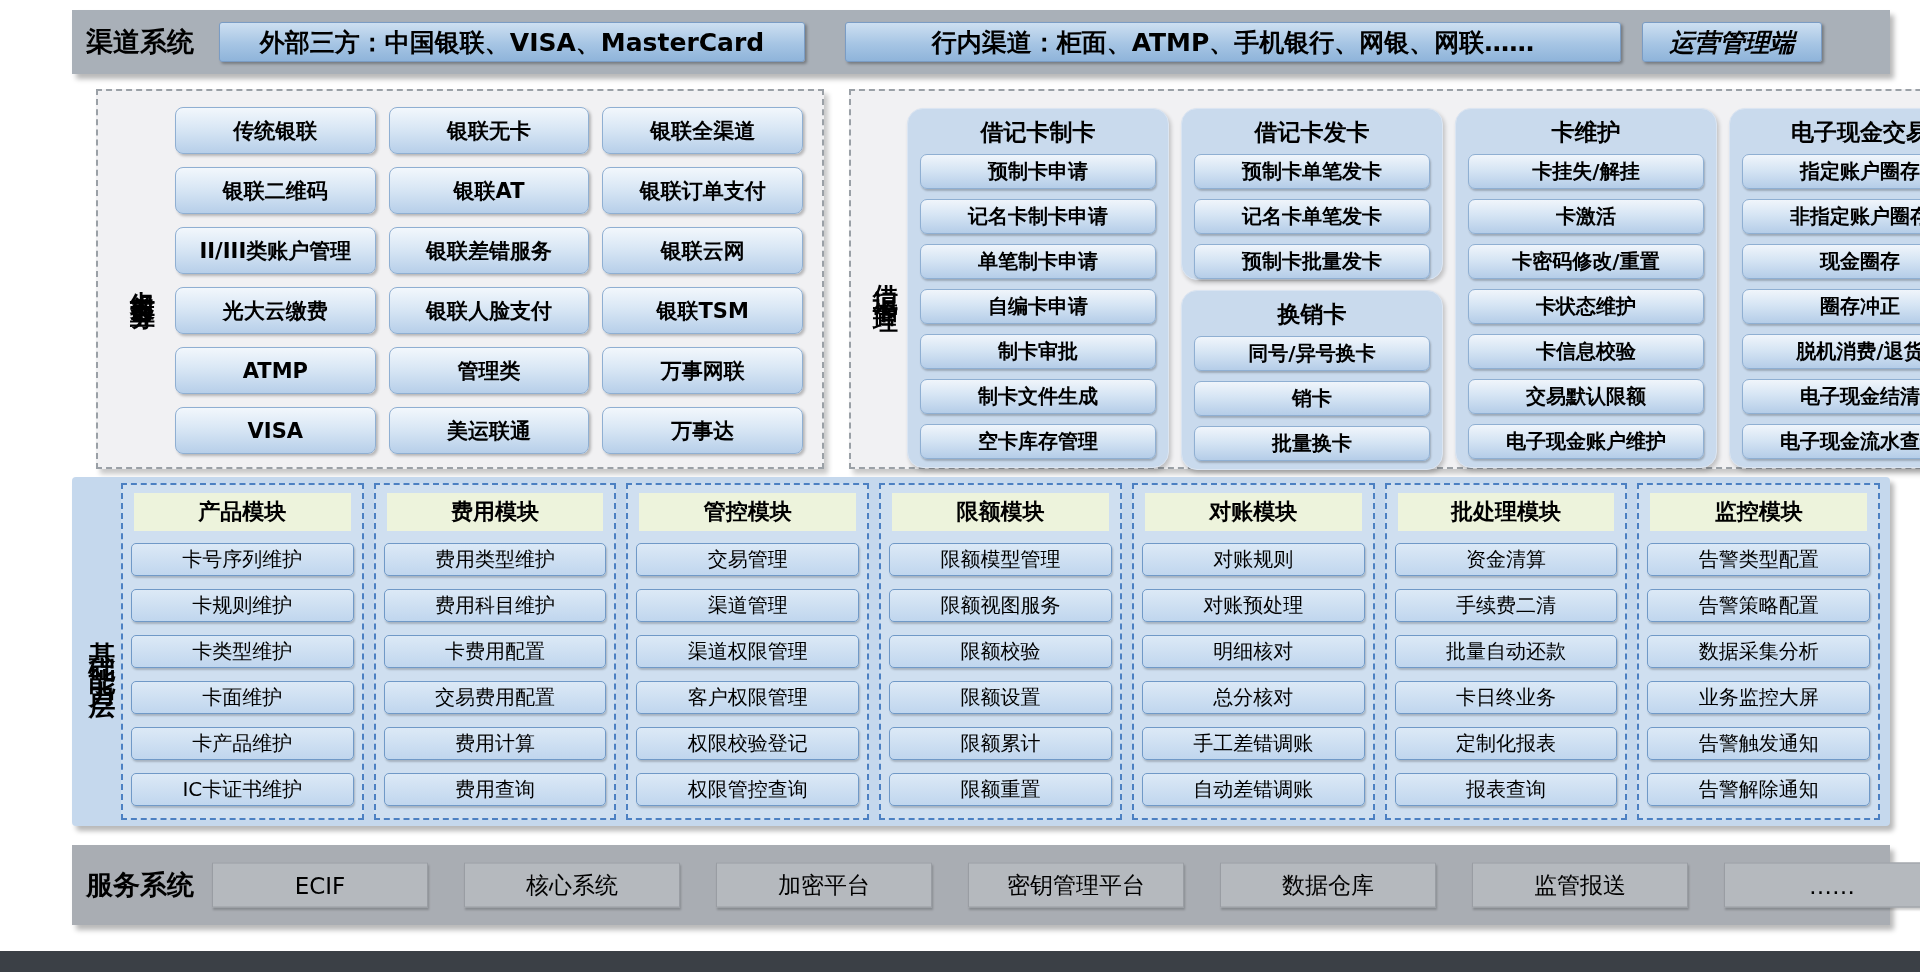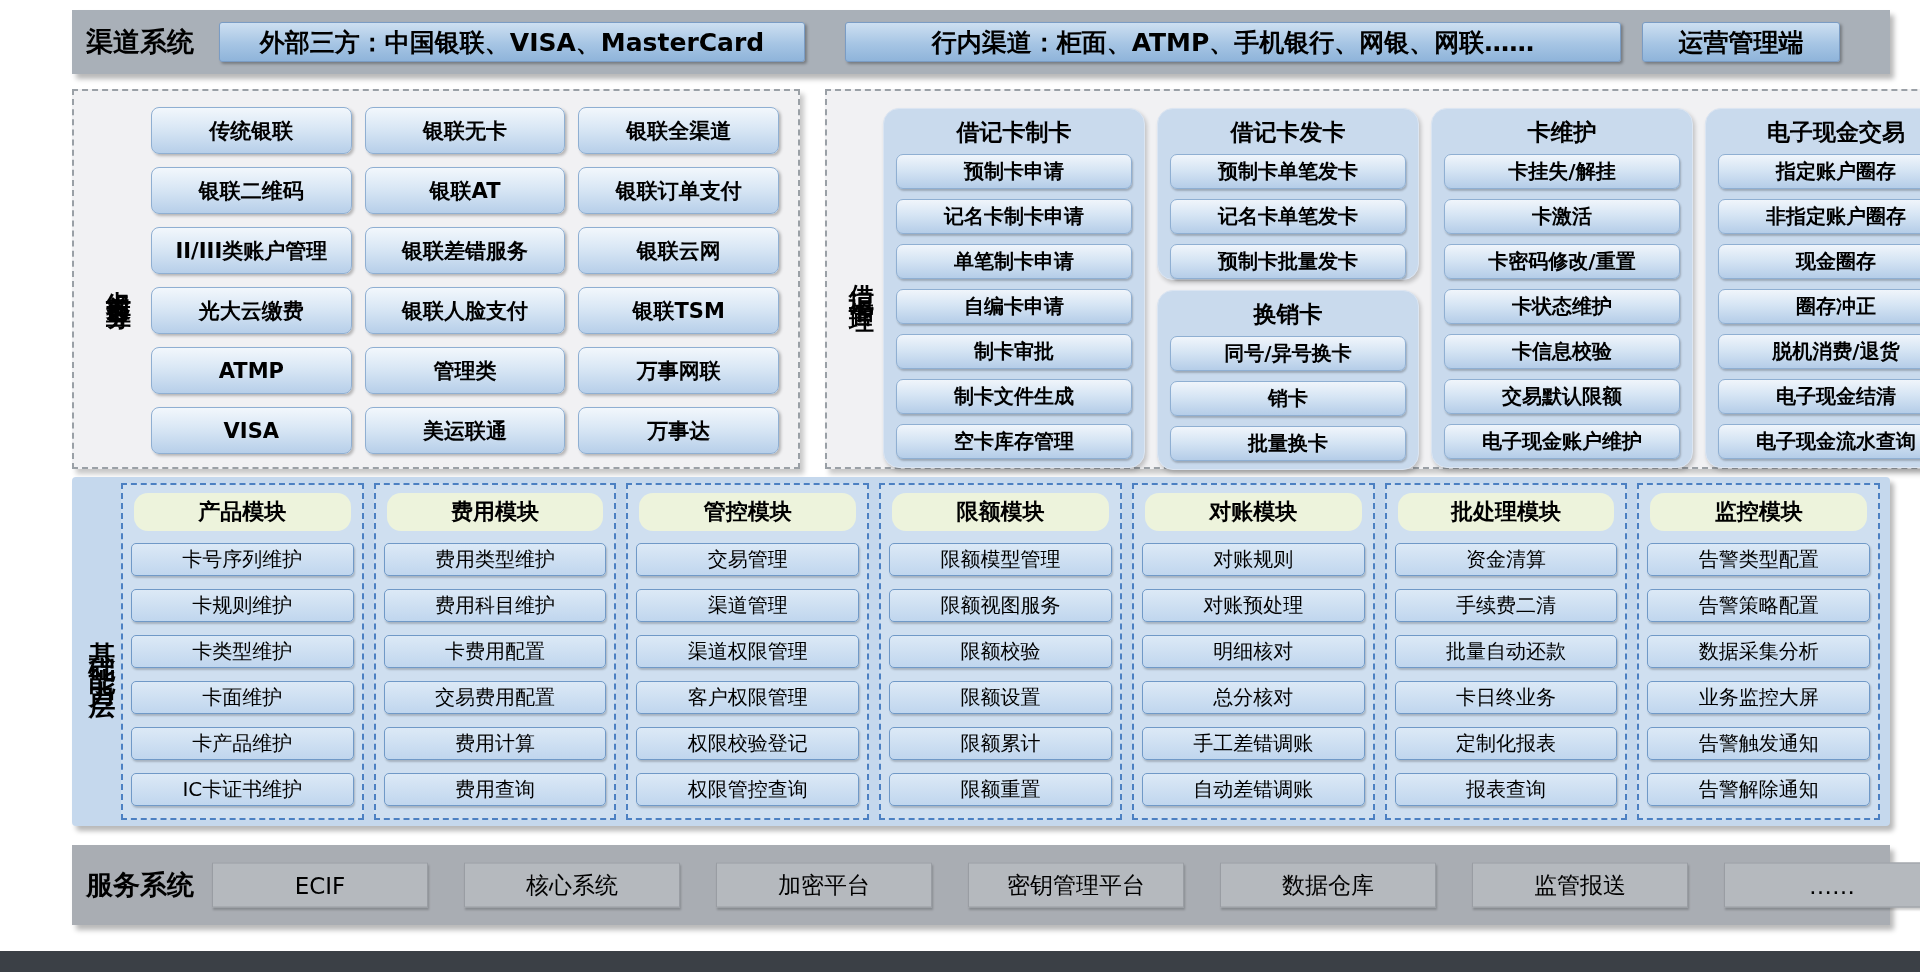--- a/index.html
+++ b/index.html
@@ -10,25 +10,25 @@
   .top-panel { position:absolute; left:72px; top:10px; width:1818px; height:64px;
     background:#a9b0b8; box-shadow:4px 5px 5px rgba(0,0,0,0.28); }
   .panel-label { font-size:27px; font-weight:bold; color:#000; }
   .top-panel .panel-label { position:absolute; left:14px; top:50%; transform:translateY(-50%); }
   .top-btn { position:absolute; top:12px; height:40px; display:flex; align-items:center; justify-content:center;
     font-size:25px; font-weight:bold; color:#000;
     background:linear-gradient(180deg,#cddff1 0%,#a6c5e4 55%,#8fb4da 100%);
     border:1px solid #7a9cc4; border-radius:3px; box-shadow:2px 2px 3px rgba(0,0,0,0.3); cursor:pointer; }
   .btn-ext { left:147px; width:586px; }
   .btn-int { left:773px; width:776px; }
-  .btn-ops { left:1570px; width:198px; }
+  .btn-ops { left:1570px; width:180px;font-style:italic; }
 
   
   .mid-box { position:absolute; top:89px; height:380px; background:#f1f1f3;
-    border:2px dashed #9aa0a6; box-shadow:4px 5px 5px rgba(0,0,0,0.22); }
+    border:2px dashed #9aa0a6; box-shadow:4px 5px 5px rgba(0,0,0,0.22);margin-left:24px; }
   .front-box { left:72px; width:728px; }
   .debit-box { left:825px; width:1192px; }
 
   .v-label { position:absolute; top:50%; transform:translateY(-50%);
     writing-mode:vertical-rl; text-orientation:upright; font-weight:bold; color:#000; }
   .v-front { left:28px; font-size:25px; letter-spacing:3px; }
   .v-debit { left:18px; font-size:25px; letter-spacing:6px; }
   .v-base  { left:12px; font-size:27px; letter-spacing:13px; }
 
   .front-grid { position:absolute; left:77px; top:16px; width:628px;
@@ -52,21 +52,21 @@
     background:linear-gradient(180deg,#f0f5fb 0%,#d6e5f4 45%,#b5cde8 100%);
     border:1px solid #8fafd2; border-radius:7px; box-shadow:1px 2px 2px rgba(0,0,0,0.22); cursor:pointer; }
 
   
   .base-layer { position:absolute; left:72px; top:477px; width:1818px; height:349px;
     background:#c5d8ed; border-radius:4px; box-shadow:4px 5px 5px rgba(0,0,0,0.28); }
   .modules { position:absolute; left:49px; top:6px; right:10px; bottom:6px; display:flex; gap:10px; }
   .module { flex:1; border:2px dashed #4c80c2; background:rgba(255,255,255,0.18);
     padding:8px 8px; display:flex; flex-direction:column; }
   .module-title { background:#edf3dc; text-align:center; font-weight:bold; font-size:22px;
-    padding:4px 0; margin:0 3px 12px;border-radius:14px; }
+    padding:4px 0; margin:0 3px 12px; }
   .module-items { display:flex; flex-direction:column; gap:13px; flex:1; }
   .module-btn { height:33px; display:flex; align-items:center; justify-content:center;
     font-size:20px; color:#000;
     background:linear-gradient(180deg,#dce9f6 0%,#c0d6ee 100%);
     border:1px solid #7099c7; border-radius:5px; box-shadow:1px 2px 2px rgba(0,0,0,0.2); cursor:pointer; }
 
   
   .service-panel { position:absolute; left:72px; top:845px; width:1818px; height:80px;
     background:#a9adb3; box-shadow:4px 5px 5px rgba(0,0,0,0.28); }
   .service-panel .panel-label { position:absolute; left:14px; top:50%; transform:translateY(-50%); }

